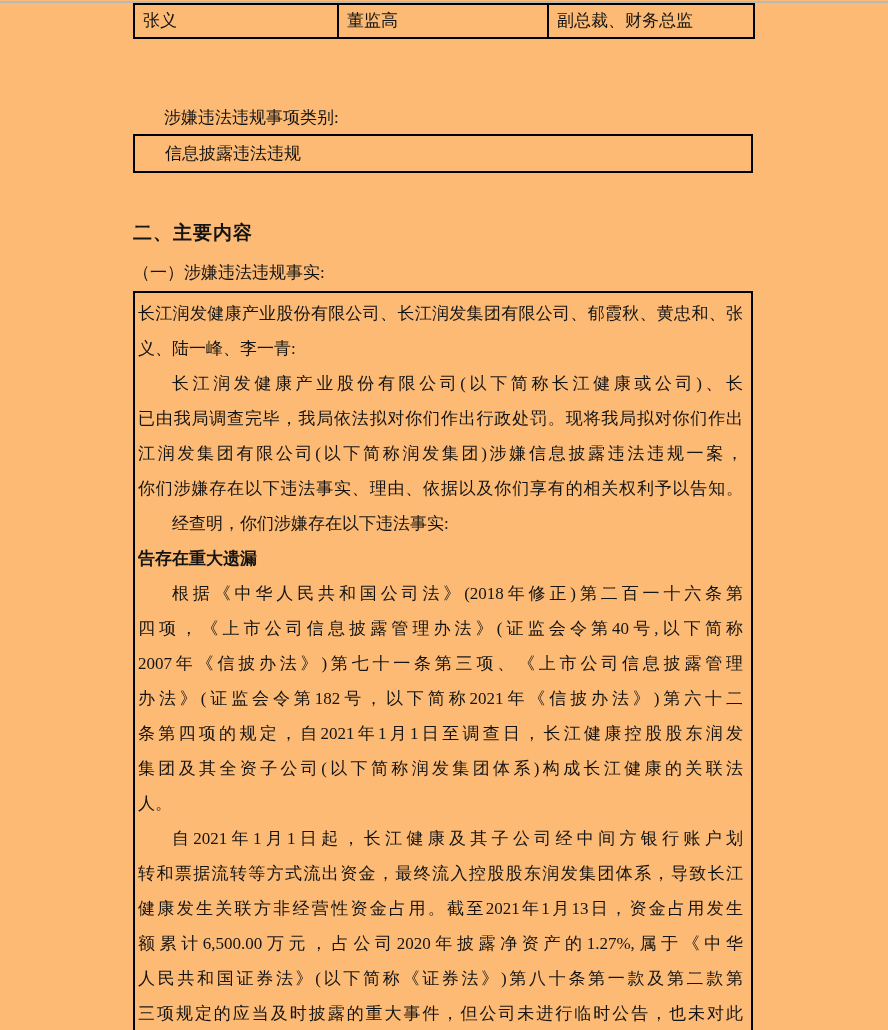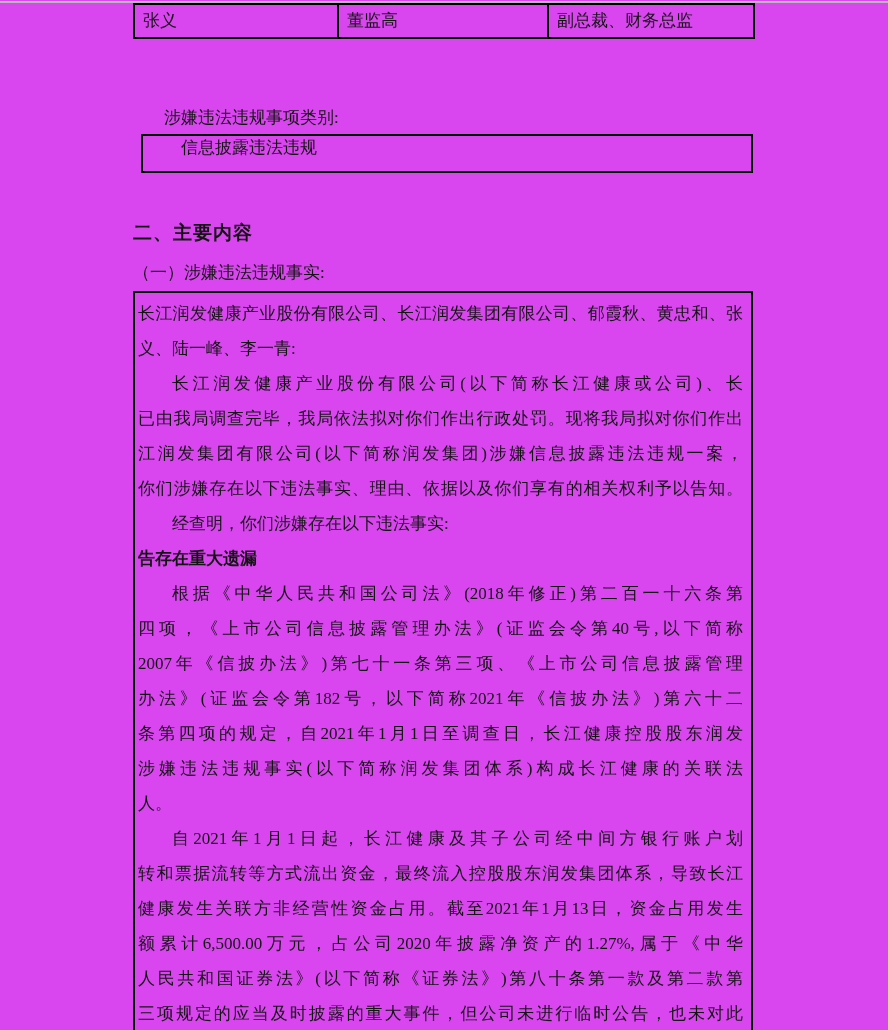--- a/index.html
+++ b/index.html
@@ -4,21 +4,21 @@
 <style>
   html, body {
     margin: 0;
     padding: 0;
     background: #ffffff;
   }
   .page {
     position: relative;
     width: 888px;
     height: 1030px;
-    background: #d946ef;
+    background: #fdba74;
     overflow: hidden;
     font-family: "Liberation Serif", "DejaVu Serif", serif;
     color: #141414;
   }
   .top-rule {
     position: absolute;
     top: 1px;
     left: 0;
     width: 888px;
     height: 2px;
@@ -48,25 +48,24 @@
     margin-top: 68px;
     padding-left: 31px;
     font-size: 17px;
     line-height: 21px;
   }
   .category-box {
     margin-top: 6px;
     border: 2px solid #000000;
     height: 35px;
     display: flex;
-    align-items: flex-start;
-    padding-left: 38px;
+    align-items: center;
+    padding-left: 30px;
     font-size: 17px;
     box-sizing: content-box;
-    margin-left: 8px;
   }
   .section-heading {
     margin: 48px 0 0 0;
     font-size: 19px;
     line-height: 23px;
     font-weight: bold;
     font-family: "Liberation Sans", "DejaVu Sans", sans-serif;
     letter-spacing: 1px;
   }
   .sub-heading {
@@ -139,21 +138,21 @@
         <div class="doc-line fill">已由我局调查完毕，我局依法拟对你们作出行政处罚。现将我局拟对你们作出</div>
         <div class="doc-line fill">江润发集团有限公司(以下简称润发集团)涉嫌信息披露违法违规一案，</div>
         <div class="doc-line fill">你们涉嫌存在以下违法事实、理由、依据以及你们享有的相关权利予以告知。</div>
         <div class="doc-line indent">经查明，你们涉嫌存在以下违法事实:</div>
         <div class="doc-line bold">告存在重大遗漏</div>
         <div class="doc-line fill indent">根据《中华人民共和国公司法》(2018年修正)第二百一十六条第</div>
         <div class="doc-line fill">四项，《上市公司信息披露管理办法》(证监会令第40号,以下简称</div>
         <div class="doc-line fill">2007年《信披办法》)第七十一条第三项、《上市公司信息披露管理</div>
         <div class="doc-line fill">办法》(证监会令第182号，以下简称2021年《信披办法》)第六十二</div>
         <div class="doc-line fill">条第四项的规定，自2021年1月1日至调查日，长江健康控股股东润发</div>
-        <div class="doc-line fill">涉嫌违法违规事实(以下简称润发集团体系)构成长江健康的关联法</div>
+        <div class="doc-line fill">集团及其全资子公司(以下简称润发集团体系)构成长江健康的关联法</div>
         <div class="doc-line">人。</div>
         <div class="doc-line fill indent">自2021年1月1日起，长江健康及其子公司经中间方银行账户划</div>
         <div class="doc-line fill">转和票据流转等方式流出资金，最终流入控股股东润发集团体系，导致长江</div>
         <div class="doc-line fill">健康发生关联方非经营性资金占用。截至2021年1月13日，资金占用发生</div>
         <div class="doc-line fill">额累计6,500.00万元，占公司2020年披露净资产的1.27%,属于《中华</div>
         <div class="doc-line fill">人民共和国证券法》(以下简称《证券法》)第八十条第一款及第二款第</div>
         <div class="doc-line fill">三项规定的应当及时披露的重大事件，但公司未进行临时公告，也未对此</div>
       </div>
 
   </div>

